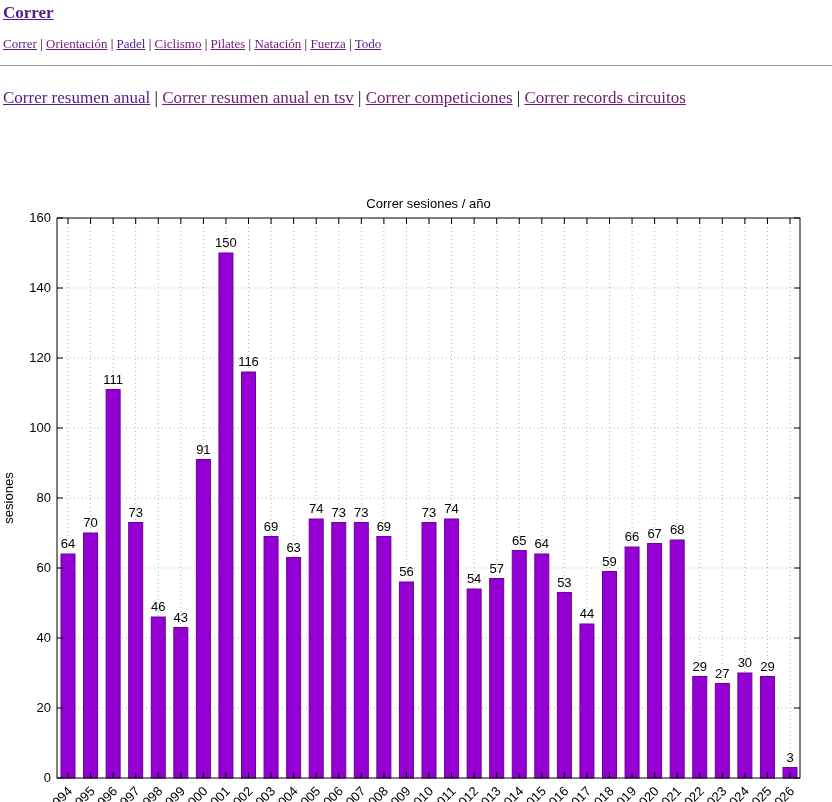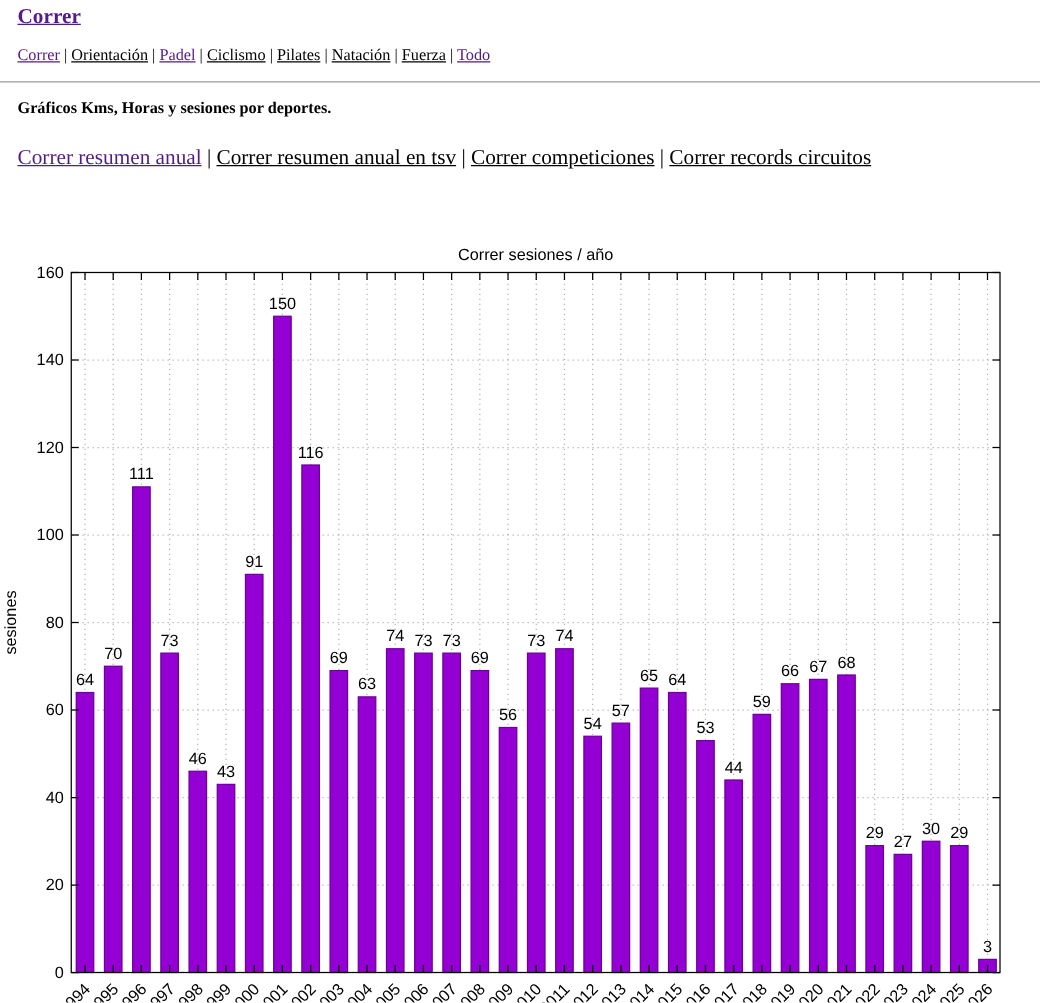--- a/index.html
+++ b/index.html
@@ -4,24 +4,24 @@
 <style>
   html, body {
     margin: 0; padding: 0;
     width: 832px; height: 802px;
     overflow: hidden;
     background: #ffffff;
     font-family: "Liberation Serif", "DejaVu Serif", serif;
     color: #000;
   }
   .page { width: 832px; height: 802px; position: relative; }
-  .txt { padding-left: 14px; }
+  .txt { padding-left: 3px; }
   h3.page-title { margin: 3px 0 0 0; font-size: 17px; font-weight: bold; }
   h3.page-title a { color: #551A8B; }
-  a { color: #000000; text-decoration: underline; cursor: pointer; }
+  a { color: #701a75; text-decoration: underline; cursor: pointer; }
   a.visited { color: #551A8B; }
   p.intro { margin: 17px 0 0 0; font-size: 13px; }
   .nav-row { margin: 13px 0 0 0; font-size: 13px; }
   .sep { color: #000; }
   hr.rule { margin: 13px 0 0 0; border: none; border-top: 1px solid #9a9a9a; height: 0; }
   p.graphs-heading { margin: 12px 0 0 0; font-size: 13px; font-weight: bold; }
   .links-row2 { margin: 22px 0 0 0; font-size: 17px; }
   .chart-wrap { position: absolute; left: 0; top: 185px; width: 832px; height: 617px; overflow: hidden; }
   svg text {
     font-family: "Liberation Sans", "DejaVu Sans", sans-serif;
@@ -34,21 +34,20 @@
 
 <div class="page">
 
   <h3 class="page-title txt"><a class="visited">Correr</a></h3>
 
 
   <div class="nav-row txt" id="sports-nav"><a href="#" class="visited">Correr</a><span class="sep"> | </span><a href="#">Orientación</a><span class="sep"> | </span><a href="#" class="visited">Padel</a><span class="sep"> | </span><a href="#">Ciclismo</a><span class="sep"> | </span><a href="#">Pilates</a><span class="sep"> | </span><a href="#">Natación</a><span class="sep"> | </span><a href="#">Fuerza</a><span class="sep"> | </span><a href="#" class="visited">Todo</a></div>
 
   <hr class="rule">
 
-  <p class="graphs-heading txt">Gráficos Kms, Horas y sesiones por deportes.</p>
 
   <div class="links-row2 txt" id="report-links"><a href="#" class="visited">Correr resumen anual</a><span class="sep"> | </span><a href="#">Correr resumen anual en tsv</a><span class="sep"> | </span><a href="#">Correr competiciones</a><span class="sep"> | </span><a href="#">Correr records circuitos</a></div>
 
   <div class="chart-wrap">
     <svg id="chart-svg" width="832" height="617" viewBox="0 0 832 617">
         <line x1="68" y1="31" x2="68" y2="589" stroke="#b4b4b4" stroke-width="1" stroke-dasharray="1,3"></line>
         <line x1="90.5625" y1="31" x2="90.5625" y2="589" stroke="#b4b4b4" stroke-width="1" stroke-dasharray="1,3"></line>
         <line x1="113.125" y1="31" x2="113.125" y2="589" stroke="#b4b4b4" stroke-width="1" stroke-dasharray="1,3"></line>
         <line x1="135.6875" y1="31" x2="135.6875" y2="589" stroke="#b4b4b4" stroke-width="1" stroke-dasharray="1,3"></line>
         <line x1="158.25" y1="31" x2="158.25" y2="589" stroke="#b4b4b4" stroke-width="1" stroke-dasharray="1,3"></line>

